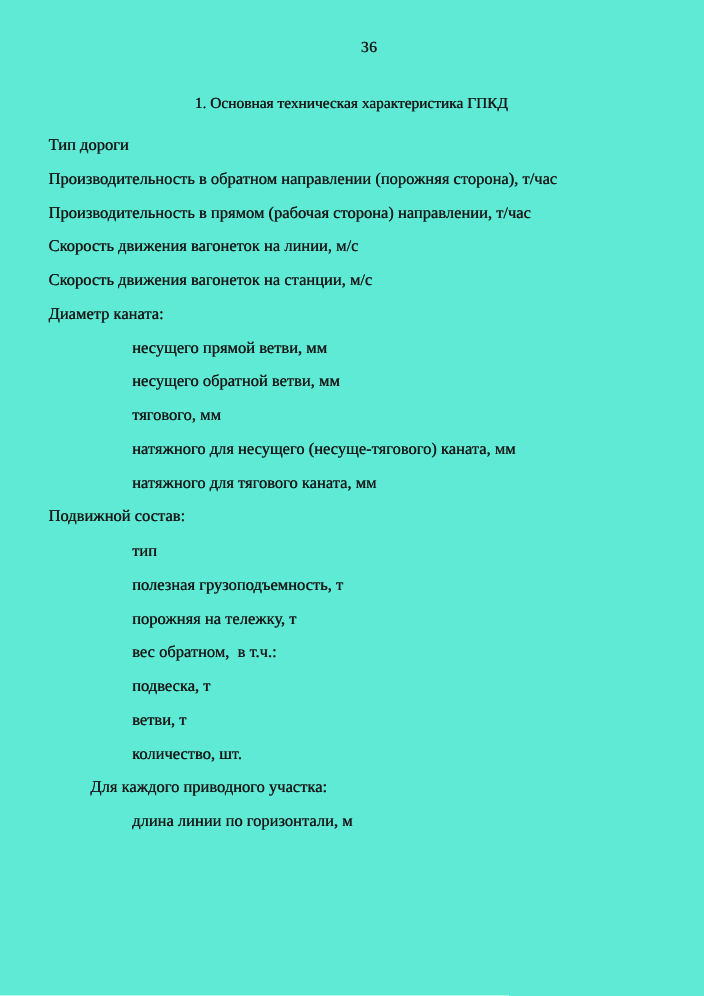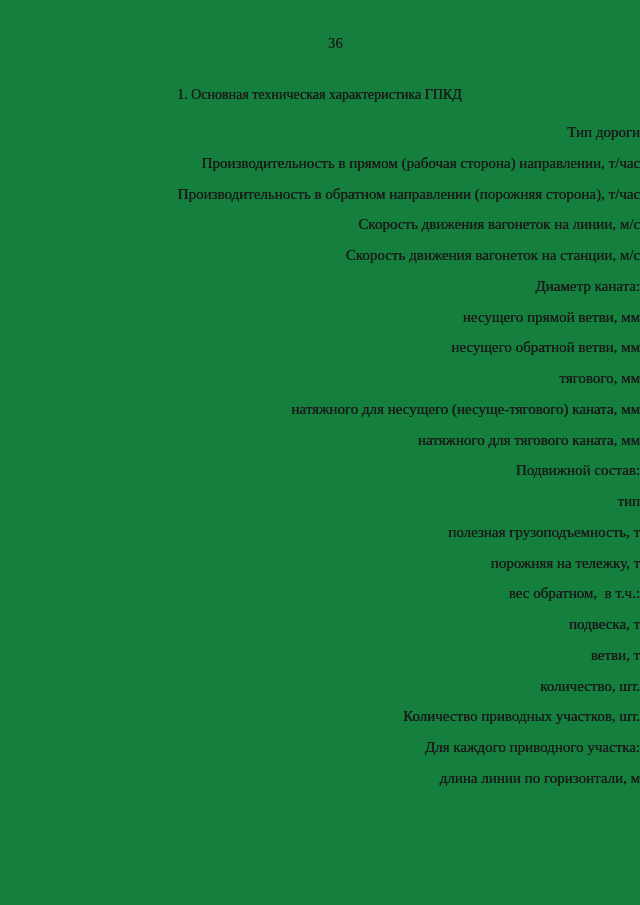--- a/index.html
+++ b/index.html
@@ -4,27 +4,26 @@
 <style>
   html, body {
     margin: 0;
     padding: 0;
     background: #ffffff;
   }
   .page {
     position: relative;
     width: 640px;
     height: 905px;
-    background: #15803d;
+    background: #5eead4;
     overflow: hidden;
     font-family: "Liberation Serif", "DejaVu Serif", serif;
     color: #1a1a1a;
     
     text-shadow: 0.35px 0 0 currentColor;
-    text-align: right;
   }
   .page-number {
     position: absolute;
     top: 36px;
     left: 328px;
     font-size: 14px;
     line-height: 15px;
     letter-spacing: 0.5px;
   }
   .doc-title {
@@ -41,50 +40,49 @@
     left: 0;
     right: 0;
   }
   .line {
     height: 30.75px;
     line-height: 30.75px;
     font-size: 15px;
     white-space: pre;
   }
   .l0 { padding-left: 44px; }   
-  .l1 { padding-left: 120px; margin-left: 36px; }  
+  .l1 { padding-left: 120px; }  
   .ln { padding-left: 82px; }   
 </style>
 </head>
 <body>
 
 <div class="page">
 
   <div class="page-number">36</div>
 
   <div class="doc-title">1. Основная техническая характеристика ГПКД</div>
 
   <div class="doc-body">
     <div class="line l0">Тип дороги</div>
+    <div class="line l0">Производительность в обратном направлении (порожняя сторона), т/час</div>
     <div class="line l0">Производительность в прямом (рабочая сторона) направлении, т/час</div>
-    <div class="line l0">Производительность в обратном направлении (порожняя сторона), т/час</div>
     <div class="line l0">Скорость движения вагонеток на линии, м/с</div>
     <div class="line l0">Скорость движения вагонеток на станции, м/с</div>
     <div class="line l0">Диаметр каната:</div>
     <div class="line l1">несущего прямой ветви, мм</div>
     <div class="line l1">несущего обратной ветви, мм</div>
     <div class="line l1">тягового, мм</div>
     <div class="line l1">натяжного для несущего (несуще-тягового) каната, мм</div>
     <div class="line l1">натяжного для тягового каната, мм</div>
     <div class="line l0">Подвижной состав:</div>
     <div class="line l1">тип</div>
     <div class="line l1">полезная грузоподъемность, т</div>
     <div class="line l1">порожняя на тележку, т</div>
     <div class="line l1">вес обратном,  в т.ч.:</div>
     <div class="line l1">подвеска, т</div>
     <div class="line l1">ветви, т</div>
     <div class="line l1">количество, шт.</div>
-    <div class="line ln">Количество приводных участков, шт.</div>
     <div class="line ln">Для каждого приводного участка:</div>
     <div class="line l1">длина линии по горизонтали, м</div>
   </div>
 
 </div>
 
 </body></html>

